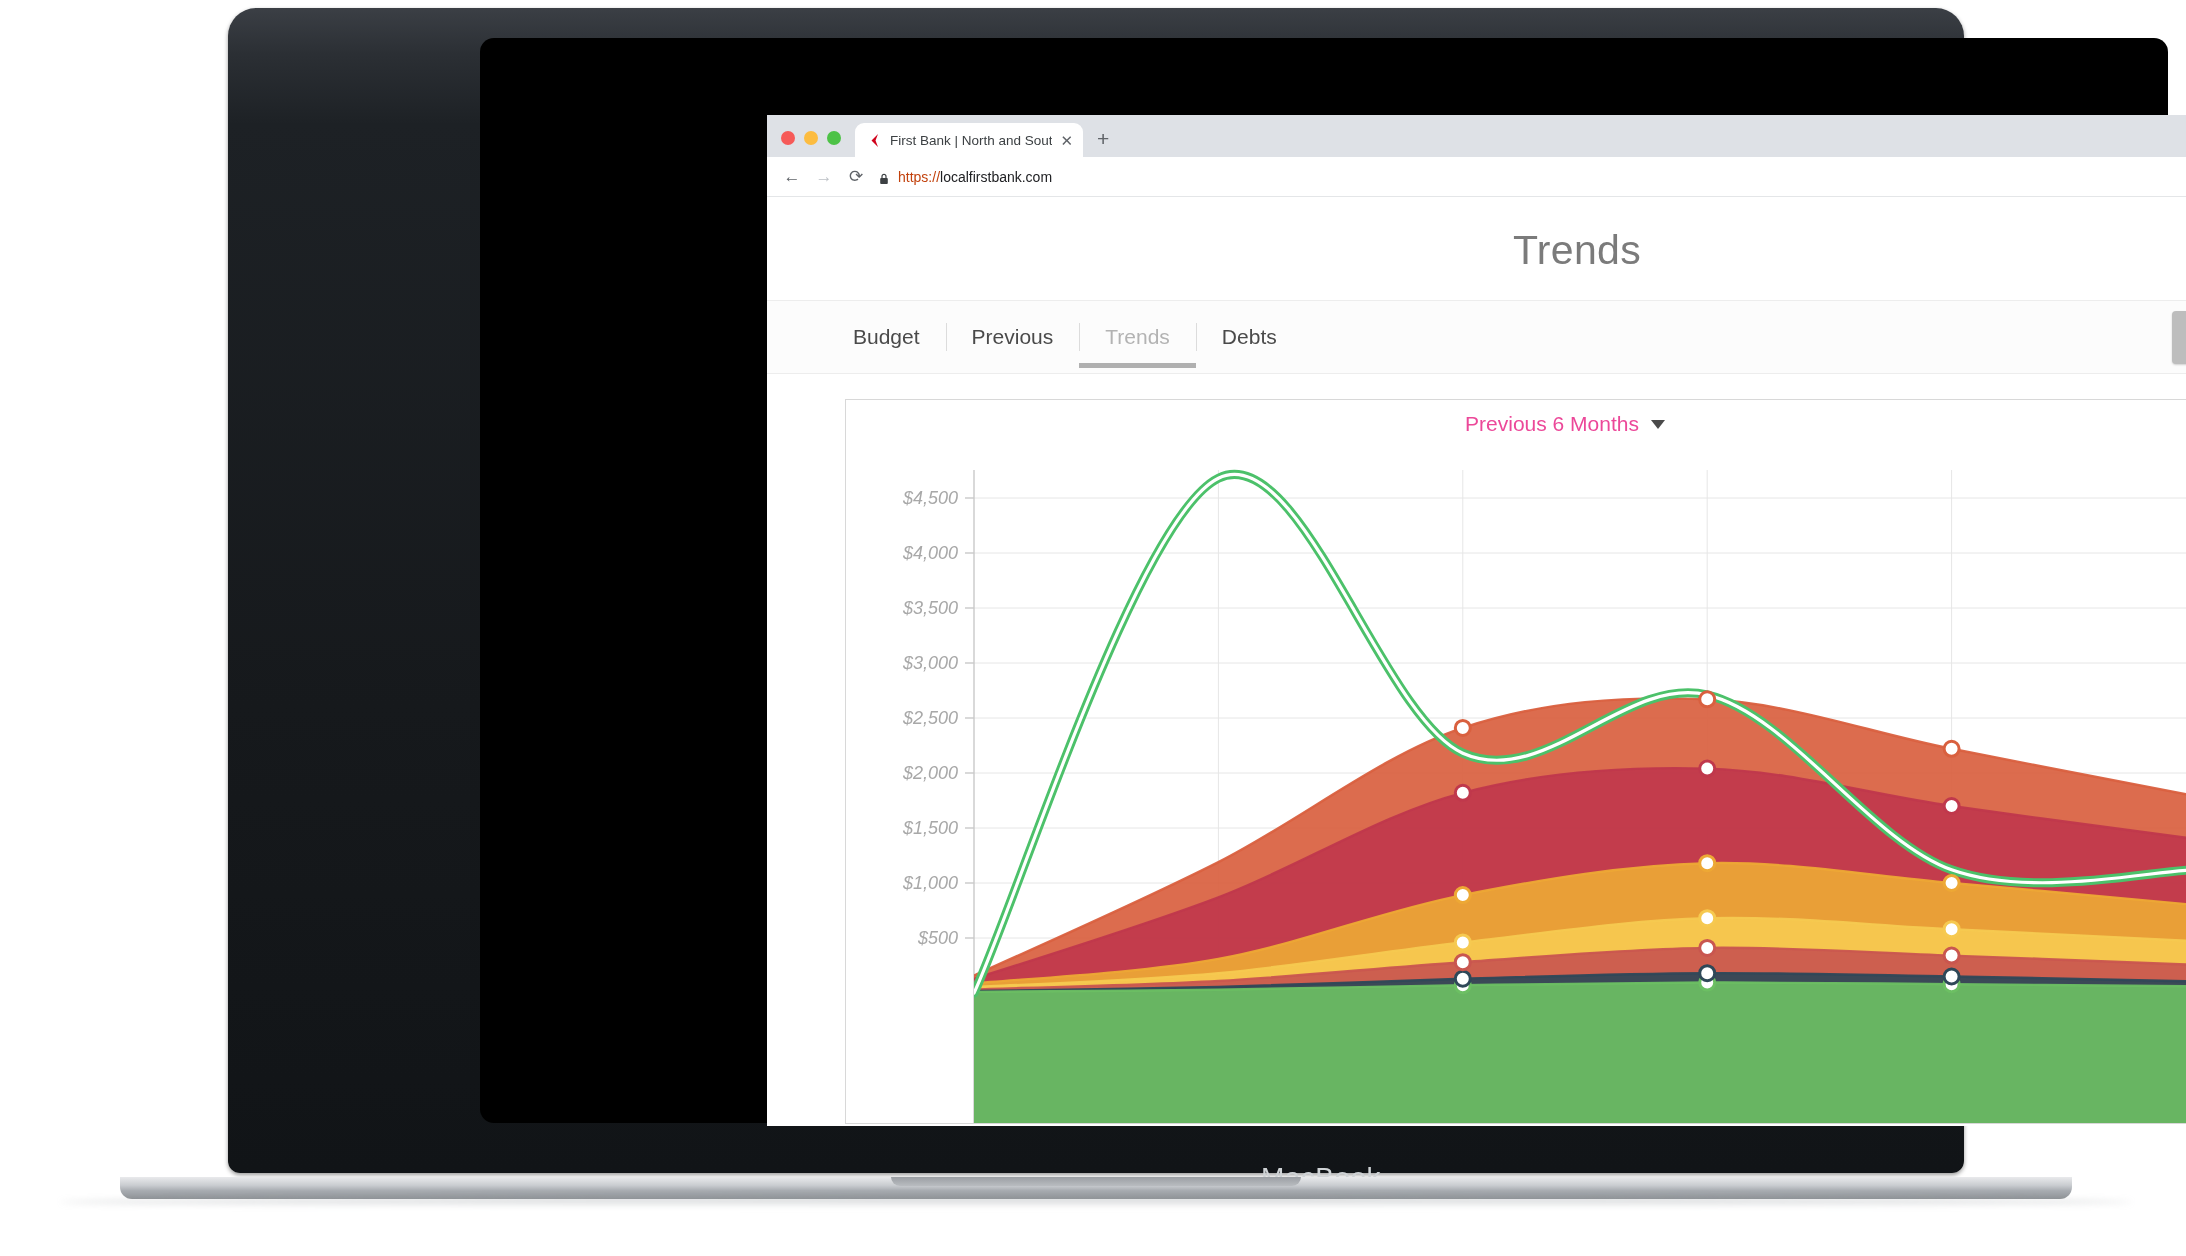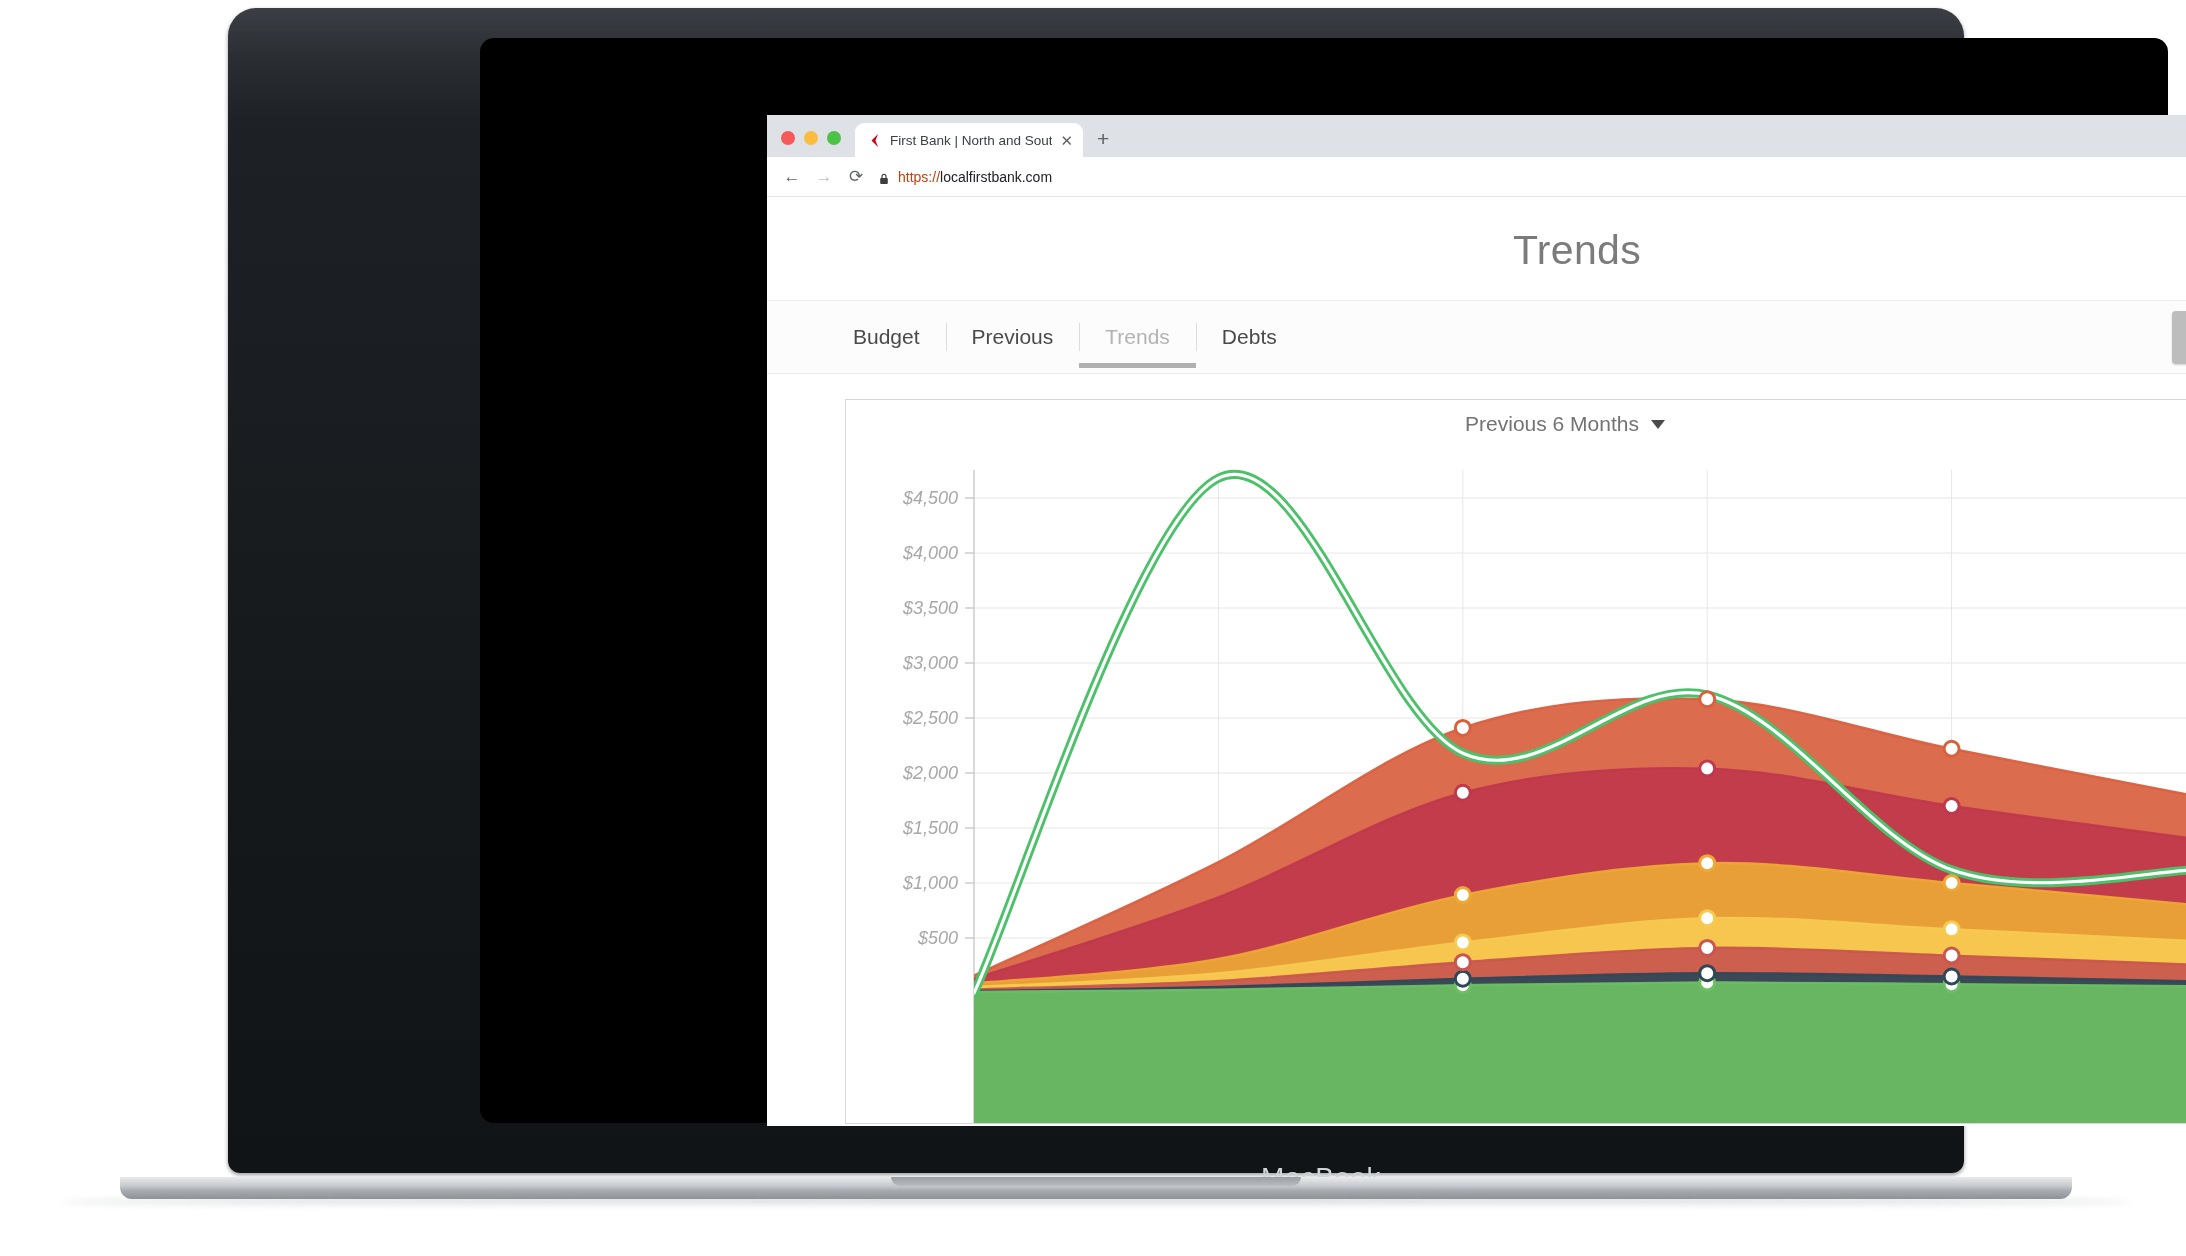--- a/index.html
+++ b/index.html
@@ -145,21 +145,21 @@
     width: 1440px; height: 725px;
     background:#fff; border: 1px solid #d8d8d8;
     overflow: hidden;
   }
   #chart-header {
     position: relative; height: 48px; display:flex;
     align-items:center; justify-content:center;
   }
   #range-select {
     display:flex; align-items:center; gap: 12px;
-    font-size: 21px; color: #737373;
+    font-size: 21px; color: #ec4899;
   }
   #caret { width:0; height:0; border-left: 7px solid transparent;
            border-right: 7px solid transparent; border-top: 9px solid #4a4a4a; }
 
   #plot { position:absolute; left:0; top: 48px; width: 1440px; height: 677px; }
   #plot svg { display:block; }
 
   .axis-label { font-family: "Liberation Sans", sans-serif; font-size: 18px;
                 font-style: italic; fill: #a8a8a8; text-anchor: end; }
 </style>

